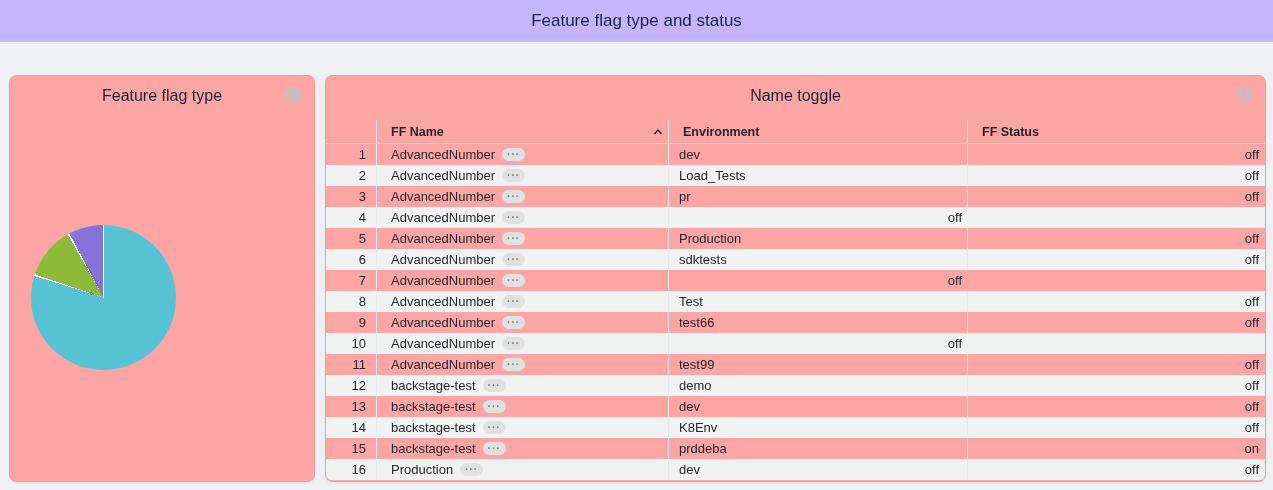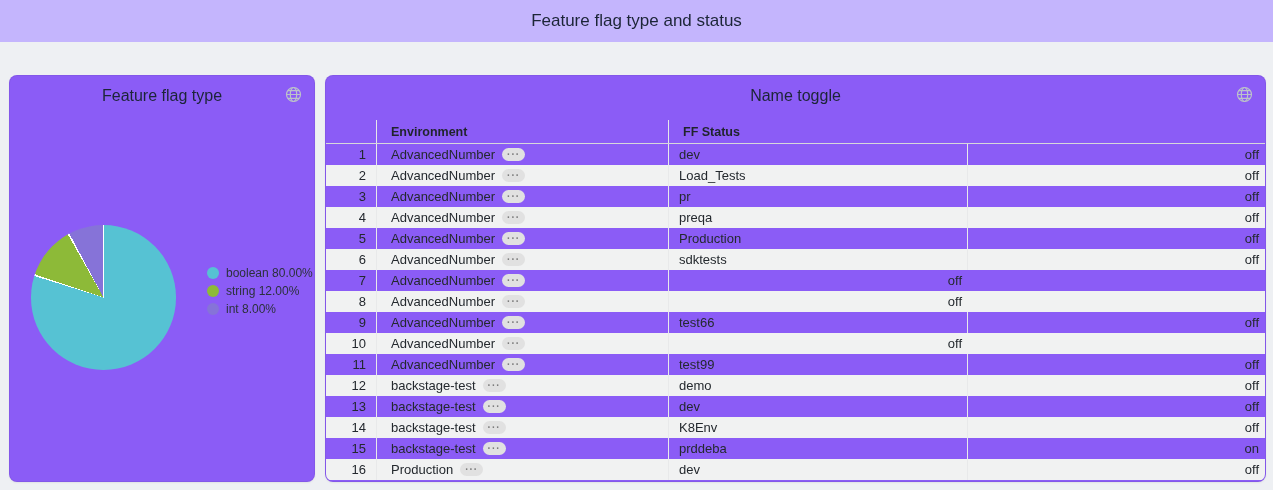--- a/index.html
+++ b/index.html
@@ -7,21 +7,21 @@
     width:1273px;height:490px;overflow:hidden;position:relative;
     background:#eef0f3;
     font-family:"Liberation Sans","DejaVu Sans",sans-serif;
     color:#24292e;
   }
   .topbar{position:absolute;top:0;left:0;right:0;height:42px;background:#c4b5fd;}
   .dash-title{
     text-align:center;line-height:42px;font-size:17px;font-weight:500;color:#1c2537;
   }
   .panel{
-    position:absolute;background:#8b5cf6;border-radius:8px;
+    position:absolute;background:#fca5a5;border-radius:8px;
     border:1px solid rgba(0,0,0,0.05);
     box-shadow:0 1px 2px rgba(0,0,0,0.06);
     box-sizing:border-box;overflow:hidden;
   }
   .panel-title{
     text-align:center;font-size:16px;font-weight:500;color:#1c2537;
     padding-top:11px;height:27px;
   }
   .globe{position:absolute;top:10px;right:12px;width:17px;height:17px;cursor:pointer;}
   
@@ -74,50 +74,44 @@
 <div class="panel" id="pie-panel">
   <div class="panel-title">Feature flag type</div>
   <span class="globe">
     <svg viewBox="0 0 17 17" width="17" height="17" fill="none" stroke="#bcc2c9" stroke-width="1.2">
       <circle cx="8.5" cy="8.5" r="7"></circle>
       <ellipse cx="8.5" cy="8.5" rx="3.2" ry="7"></ellipse>
       <path d="M1.5 8.5h14 M2.6 4.6h11.8 M2.6 12.4h11.8"></path>
     </svg>
   </span>
   <div class="pie" style="background: conic-gradient(rgb(255, 255, 255) 0deg, rgb(255, 255, 255) 0.7deg, rgb(86, 194, 211) 0.7deg, rgb(86, 194, 211) 287.3deg, rgb(255, 255, 255) 287.3deg, rgb(255, 255, 255) 288deg, rgb(255, 255, 255) 288deg, rgb(255, 255, 255) 288.7deg, rgb(141, 186, 56) 288.7deg, rgb(141, 186, 56) 330.5deg, rgb(255, 255, 255) 330.5deg, rgb(255, 255, 255) 331.2deg, rgb(255, 255, 255) 331.2deg, rgb(255, 255, 255) 331.9deg, rgb(134, 115, 216) 331.9deg, rgb(134, 115, 216) 359.3deg, rgb(255, 255, 255) 359.3deg, rgb(255, 255, 255) 360deg);"></div>
-  <div class="legend">
-      <div class="legend-item">
-        <span class="legend-dot" style="background: rgb(86, 194, 211);"></span>
-        <span class="legend-text">boolean 80.00%</span>
-      </div>
-      <div class="legend-item">
-        <span class="legend-dot" style="background: rgb(141, 186, 56);"></span>
-        <span class="legend-text">string 12.00%</span>
-      </div>
-      <div class="legend-item">
-        <span class="legend-dot" style="background: rgb(134, 115, 216);"></span>
-        <span class="legend-text">int 8.00%</span>
-      </div>
-    </div>
 </div>
 
 <div class="panel" id="table-panel">
   <div class="panel-title">Name toggle</div>
   <span class="globe">
     <svg viewBox="0 0 17 17" width="17" height="17" fill="none" stroke="#bcc2c9" stroke-width="1.2">
       <circle cx="8.5" cy="8.5" r="7"></circle>
       <ellipse cx="8.5" cy="8.5" rx="3.2" ry="7"></ellipse>
       <path d="M1.5 8.5h14 M2.6 4.6h11.8 M2.6 12.4h11.8"></path>
     </svg>
   </span>
 
   <div class="tbl">
     <div class="tr thead">
       <div class="th"></div>
       <div class="th">
+        <span>FF Name</span>
+        <span class="caret">
+          <svg width="10" height="8" viewBox="0 0 10 8" fill="none" stroke="#1f242b" stroke-width="1.4">
+            <polyline points="1.5,6 5,2 8.5,6"></polyline>
+          </svg>
+        </span>
+      </div>
+      <div class="th">
         <span>Environment</span>
       </div>
       <div class="th">
         <span>FF Status</span>
       </div>
     </div>
     <div>
   <div class="tr row">
     <div class="td td-num">1</div>
     <div class="td td-name">
@@ -147,21 +141,20 @@
     <div class="td td-env">pr</div>
     <div class="td td-status">off</div>
   </div>
 
   <div class="tr row">
     <div class="td td-num">4</div>
     <div class="td td-name">
             <span>AdvancedNumber</span>
             <span class="pill">···</span>
           </div>
-    <div class="td td-env">preqa</div>
     <div class="td td-status">off</div>
   </div>
 
   <div class="tr row">
     <div class="td td-num">5</div>
     <div class="td td-name">
             <span>AdvancedNumber</span>
             <span class="pill">···</span>
           </div>
     <div class="td td-env">Production</div>
@@ -186,20 +179,21 @@
           </div>
     <div class="td td-status">off</div>
   </div>
 
   <div class="tr row">
     <div class="td td-num">8</div>
     <div class="td td-name">
             <span>AdvancedNumber</span>
             <span class="pill">···</span>
           </div>
+    <div class="td td-env">Test</div>
     <div class="td td-status">off</div>
   </div>
 
   <div class="tr row">
     <div class="td td-num">9</div>
     <div class="td td-name">
             <span>AdvancedNumber</span>
             <span class="pill">···</span>
           </div>
     <div class="td td-env">test66</div>

